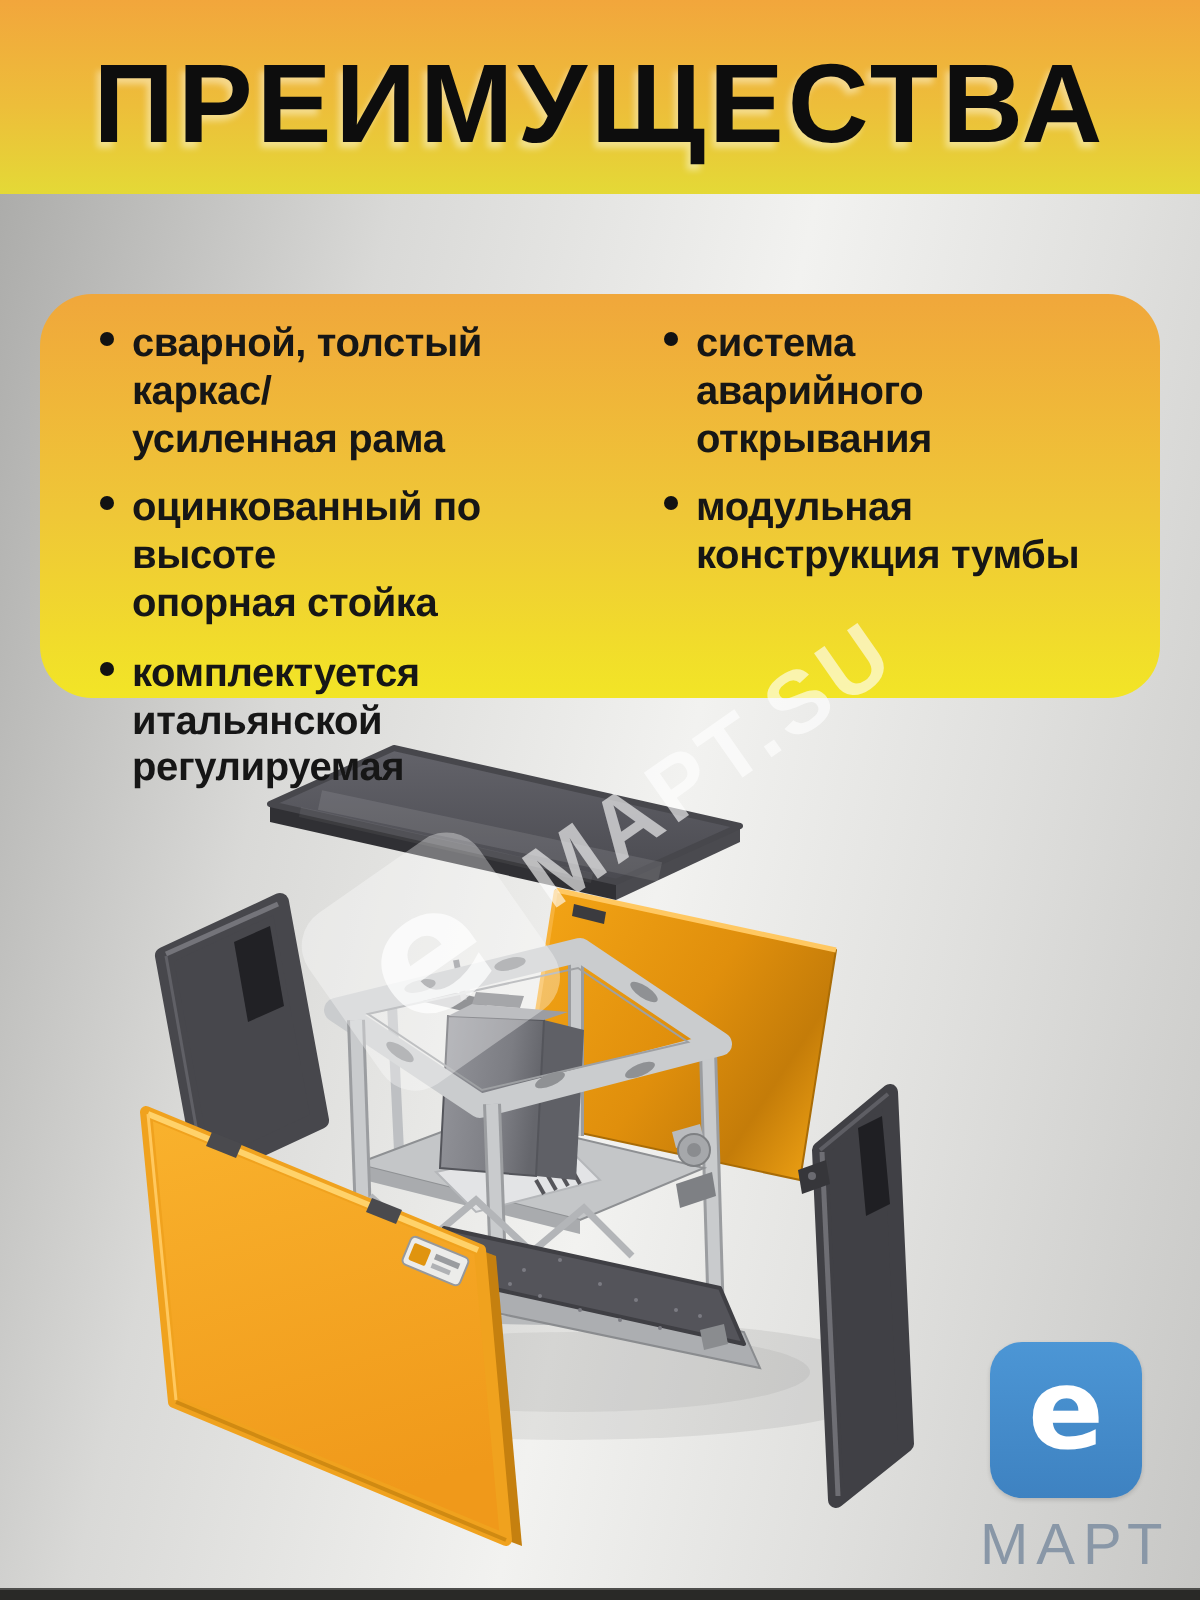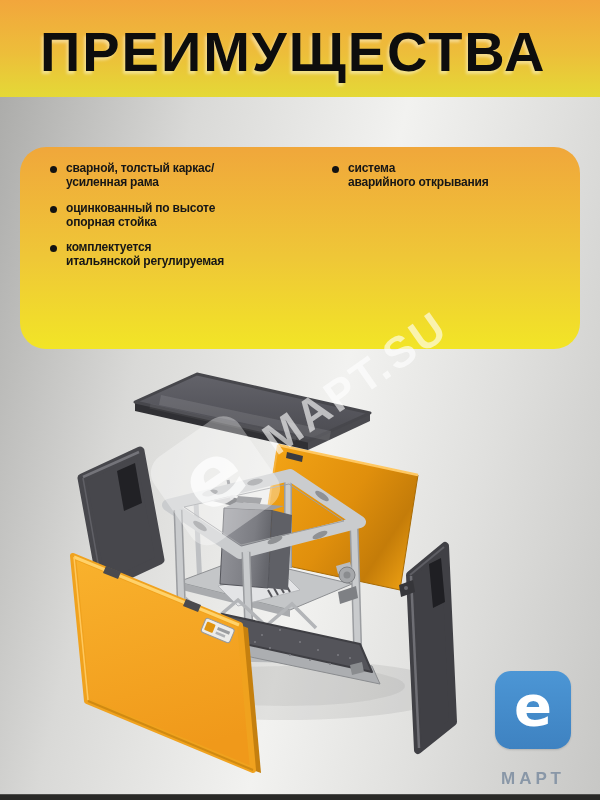--- a/index.html
+++ b/index.html
@@ -6,41 +6,41 @@
   body { margin: 0; background: #888; }
   .poster {
     position: relative; width: 600px; height: 800px; overflow: hidden;
     font-family: "Liberation Sans", sans-serif;
     background: linear-gradient(103deg, #A7A7A5 0%, #D9D9D7 28%, #F2F2F0 55%, #E0E0DE 75%, #C7C7C5 100%);
   }
   
   .header {
     position: absolute; top: 0; left: 0; width: 600px; height: 97px;
     background: linear-gradient(180deg, #F2A63C 0%, #EDBE3A 55%, #E4D936 100%);
-    display: flex; align-items: center;  padding-left: 40px;
+    display: flex; align-items: center; justify-content: center;
   }
   .page-title {
     margin: 0; padding-top: 6px;
     font-size: 56px; font-weight: bold; letter-spacing: 2px; color: #0D0D0D;
     text-shadow: -2px 3px 3px rgba(255,255,240,0.45);
   }
   
   .advantages-panel {
     position: absolute; left: 20px; top: 147px; width: 560px; height: 202px;
     border-radius: 26px;
     background: linear-gradient(180deg, #F0A73B 0%, #EFC737 55%, #F2E526 100%);
     display: flex; padding: 14px 8px 6px 0; z-index: 2;
   }
   .adv-col { flex: 1; }
   .adv-col ul { margin: 0; padding: 0 0 0 30px; list-style: none; }
   .adv-col.right ul { padding-left: 36px; }
   .advantage-item {
     display: grid; grid-template-columns: 16px 1fr;
     margin-bottom: 11px; color: #161616;
-    font-size: 12px; font-weight: bold; line-height: 1.19; letter-spacing: -0.2px;
+    font-size: 20px; font-weight: bold; line-height: 1.19; letter-spacing: -0.2px;
   }
   .dot { width: 7px; height: 7px; border-radius: 50%; background: #121212; margin-top: 5px; }
   .advantage-text { white-space: pre-line; }
   
   .diagram-svg { position: absolute; left: 0; top: 360px; z-index: 1; }
   
   .watermark {
     position: absolute; left: 143px; top: 468px; z-index: 5;
     display: flex; align-items: center; gap: 12px;
     transform: rotate(-35deg); transform-origin: 0 0;
@@ -65,22 +65,22 @@
     width: 76px; height: 78px; margin: 0 auto; border-radius: 16px;
     background: linear-gradient(180deg, #4C96D5 0%, #3E82C1 100%);
     display: flex; align-items: center; justify-content: center;
     box-shadow: 0 1px 2px rgba(0,0,0,0.15);
   }
   .logo-e {
     font-family: "DejaVu Sans", sans-serif; font-weight: bold;
     font-size: 56px; line-height: 1; color: #FFFFFF; padding-bottom: 8px;
   }
   .logo-brand {
-    margin-top: 20px; font-size: 17px; letter-spacing: 4px;
-    color: #8997A7; font-weight: bold;
+    margin-top: 8px; font-size: 29px; letter-spacing: 4px;
+    color: #8997A7; font-weight: normal;
   }
   
   .bottom-bar {
     position: absolute; left: 0; bottom: 0; width: 600px; height: 6px;
     background: #292927; border-top: 1px solid #4E4E4C; z-index: 4;
   }
 </style>
 </head>
 <body>
 
@@ -109,20 +109,25 @@
 итальянской регулируемая</span>
         </li>
       </ul>
     </div>
     <div class="adv-col right">
       <ul>
         <li class="advantage-item">
           <span class="dot"></span>
           <span class="advantage-text">система
 аварийного открывания</span>
+        </li>
+        <li class="advantage-item">
+          <span class="dot"></span>
+          <span class="advantage-text">модульная
+конструкция тумбы</span>
         </li>
       </ul>
     </div>
   </div>
 
   <svg class="diagram-svg" width="600" height="440" viewBox="0 0 600 440">
     <defs>
       <linearGradient id="gLid" x1="0" y1="0" x2="0" y2="1">
         <stop offset="0" stop-color="#63636A"></stop>
           <stop offset="1" stop-color="#4A4A50"></stop>

